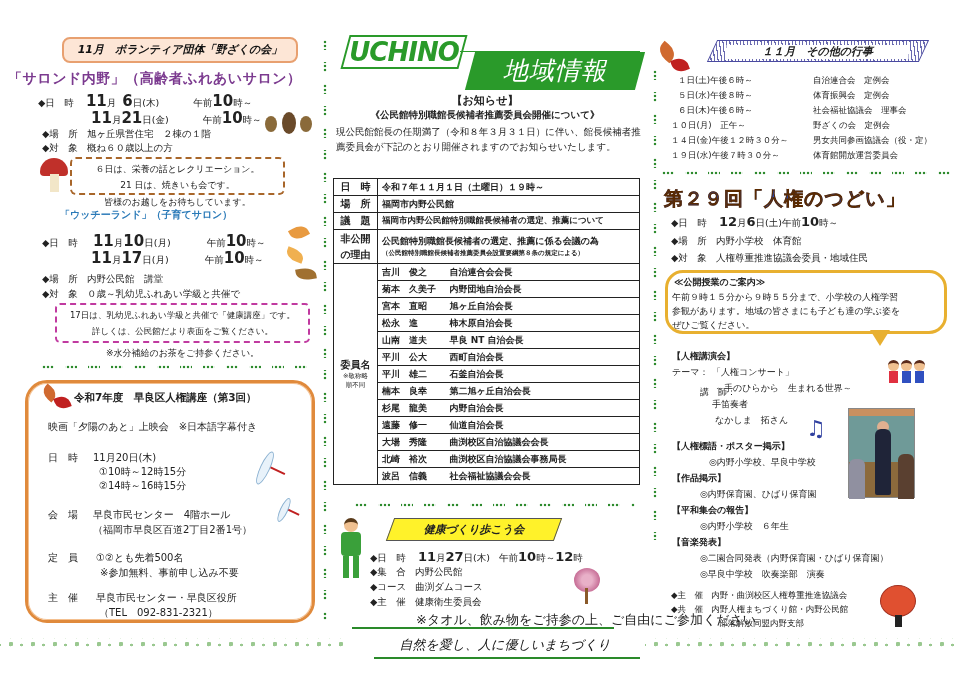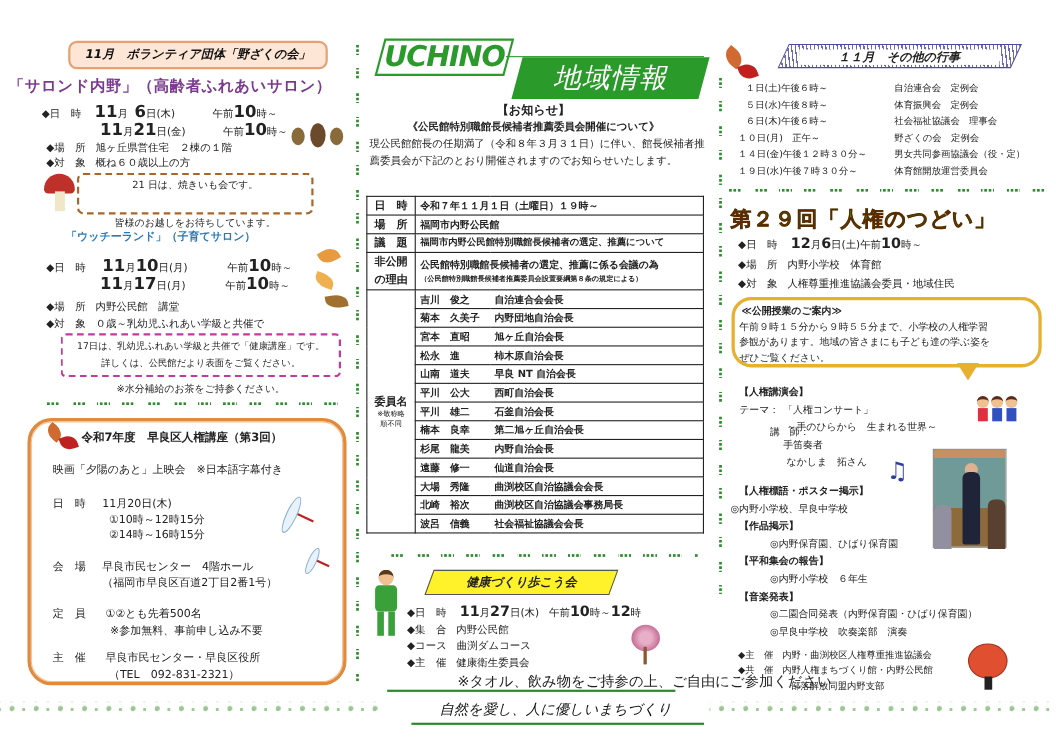--- a/index.html
+++ b/index.html
@@ -42,21 +42,21 @@
   .info .tiny { font-size: 6.5px; display: block; line-height: 10px; }
   .walk-title { left: 390px; top: 518px; width: 168px; height: 23px; background: #fff22a; border: 1px solid #555; transform: skewX(-20deg); }
   .walk-title span { display: block; transform: skewX(20deg); text-align: center; font-weight: bold; font-style: italic; font-size: 11px; line-height: 21px; }
   .slogan { left: 370px; top: 636px; width: 270px; text-align: center; font-style: italic; font-size: 13px; color: #111; }
   .green-line { position: absolute; height: 2px; background: #2a8a2a; }
 
   
   .other-title { left: 712px; top: 40px; width: 212px; height: 22px; border: 1px solid #4a4aa0; transform: skewX(-25deg); background: repeating-linear-gradient(60deg, #ffffff 0 2px, #6a6ab0 2px 3px); }
   .other-title span { display: block; transform: skewX(25deg); background: #fff; margin: 4px 14px; height: 14px; text-align: center; font-weight: bold; font-style: italic; font-size: 11px; line-height: 14px; }
   .ev { position: absolute; font-size: 8.5px; white-space: nowrap; }
-  .jinken-title { left: 664px; top: 186px; font-size: 19px; font-weight: bold; color: #4d7c0f; white-space: nowrap; letter-spacing: 1px; -webkit-text-stroke: 0.5px #5a2a00; }
+  .jinken-title { left: 664px; top: 186px; font-size: 19px; font-weight: bold; color: #1d4ed8; white-space: nowrap; letter-spacing: 1px; -webkit-text-stroke: 0.5px #5a2a00; }
   .bubble { left: 665px; top: 270px; width: 282px; height: 64px; border: 3px solid #e8b030; border-radius: 18px; }
   .bubble-tail { left: 870px; top: 330px; width: 0; height: 0; border-left: 10px solid transparent; border-right: 10px solid transparent; border-top: 16px solid #e8b030; }
   .bubble-text { position: absolute; font-size: 9px; white-space: nowrap; }
   .rs { position: absolute; font-size: 9px; white-space: nowrap; }
   .photo { left: 848px; top: 408px; width: 67px; height: 90px; background: linear-gradient(to bottom, #c89060 0 8%, #6f9a98 8% 60%, #8c6a3c 60% 100%); border: 1px solid #888; }
   .photo .man { position: absolute; left: 26px; top: 20px; width: 16px; height: 66px; background: #1f2438; border-radius: 6px 6px 2px 2px; }
   .photo .head { position: absolute; left: 28px; top: 12px; width: 12px; height: 12px; background: #e0b090; border-radius: 50%; }
   .photo .aud1 { position: absolute; left: 0; top: 50px; width: 16px; height: 40px; background: #9090a0; border-radius: 6px 6px 0 0; }
   .photo .aud2 { position: absolute; right: 0; top: 45px; width: 16px; height: 45px; background: #5a4030; border-radius: 6px 6px 0 0; }
 
@@ -93,20 +93,21 @@
   <div style="position:absolute;left:17px;top:2px;width:14px;height:22px;background:#6a4a2a;border-radius:50%;"></div>
   <div style="position:absolute;left:35px;top:6px;width:12px;height:16px;background:#8a6a3a;border-radius:50%;"></div>
 </div>
 
 <div class="abs" style="left:40px;top:158px;width:30px;height:36px;">
   <div style="position:absolute;left:0;top:0;width:28px;height:18px;background:#c0302a;border-radius:14px 14px 4px 4px;"></div>
   <div style="position:absolute;left:10px;top:16px;width:9px;height:18px;background:#f2e6c8;"></div>
 </div>
 
 <div class="abs brownbox">
+  <div>６日は、栄養の話とレクリエーション。</div>
   <div>21 日は、焼きいも会です。</div>
 </div>
 <div class="abs center-note" style="left:70px;top:196px;width:215px;">皆様のお越しをお待ちしています。</div>
 
 <div class="abs watch-title">「ウッチーランド」（子育てサロン）</div>
 
 <div class="row" style="left:42px;top:232px;">
   <span>◆日　時</span>&nbsp;&nbsp;&nbsp;&nbsp;
   <span class="big">11</span><span>月</span><span class="big">10</span><span>日(月)</span>
   <span style="display:inline-block;width:30px"></span>
@@ -345,21 +346,21 @@
 </div>
 
 <div class="abs photo">
   <div class="aud1"></div>
     <div class="aud2"></div>
   <div class="head"></div>
     <div class="man"></div>
 </div>
 
 <div class="rs bold" style="left:672px;top:440px;">【人権標語・ポスター掲示】</div>
-<div class="rs" style="left:664px;top:456px;">◎内野小学校、早良中学校</div>
+<div class="rs" style="left:709px;top:456px;">◎内野小学校、早良中学校</div>
 <div class="rs bold" style="left:672px;top:472px;">【作品掲示】</div>
 <div class="rs" style="left:700px;top:488px;">◎内野保育園、ひばり保育園</div>
 <div class="rs bold" style="left:672px;top:504px;">【平和集会の報告】</div>
 <div class="rs" style="left:700px;top:520px;">◎内野小学校　６年生</div>
 <div class="rs bold" style="left:672px;top:536px;">【音楽発表】</div>
 <div class="rs" style="left:700px;top:552px;">◎二園合同発表（内野保育園・ひばり保育園）</div>
 <div class="rs" style="left:700px;top:568px;">◎早良中学校　吹奏楽部　演奏</div>
 
 <div class="rs" style="left:671px;top:590px;font-size:8.5px;"><span>◆主　催</span>&nbsp;&nbsp;&nbsp;<span>内野・曲渕校区人権尊重推進協議会</span></div>
 <div class="rs" style="left:671px;top:604px;font-size:8.5px;"><span>◆共　催</span>&nbsp;&nbsp;&nbsp;<span>内野人権まちづくり館・内野公民館</span></div>

